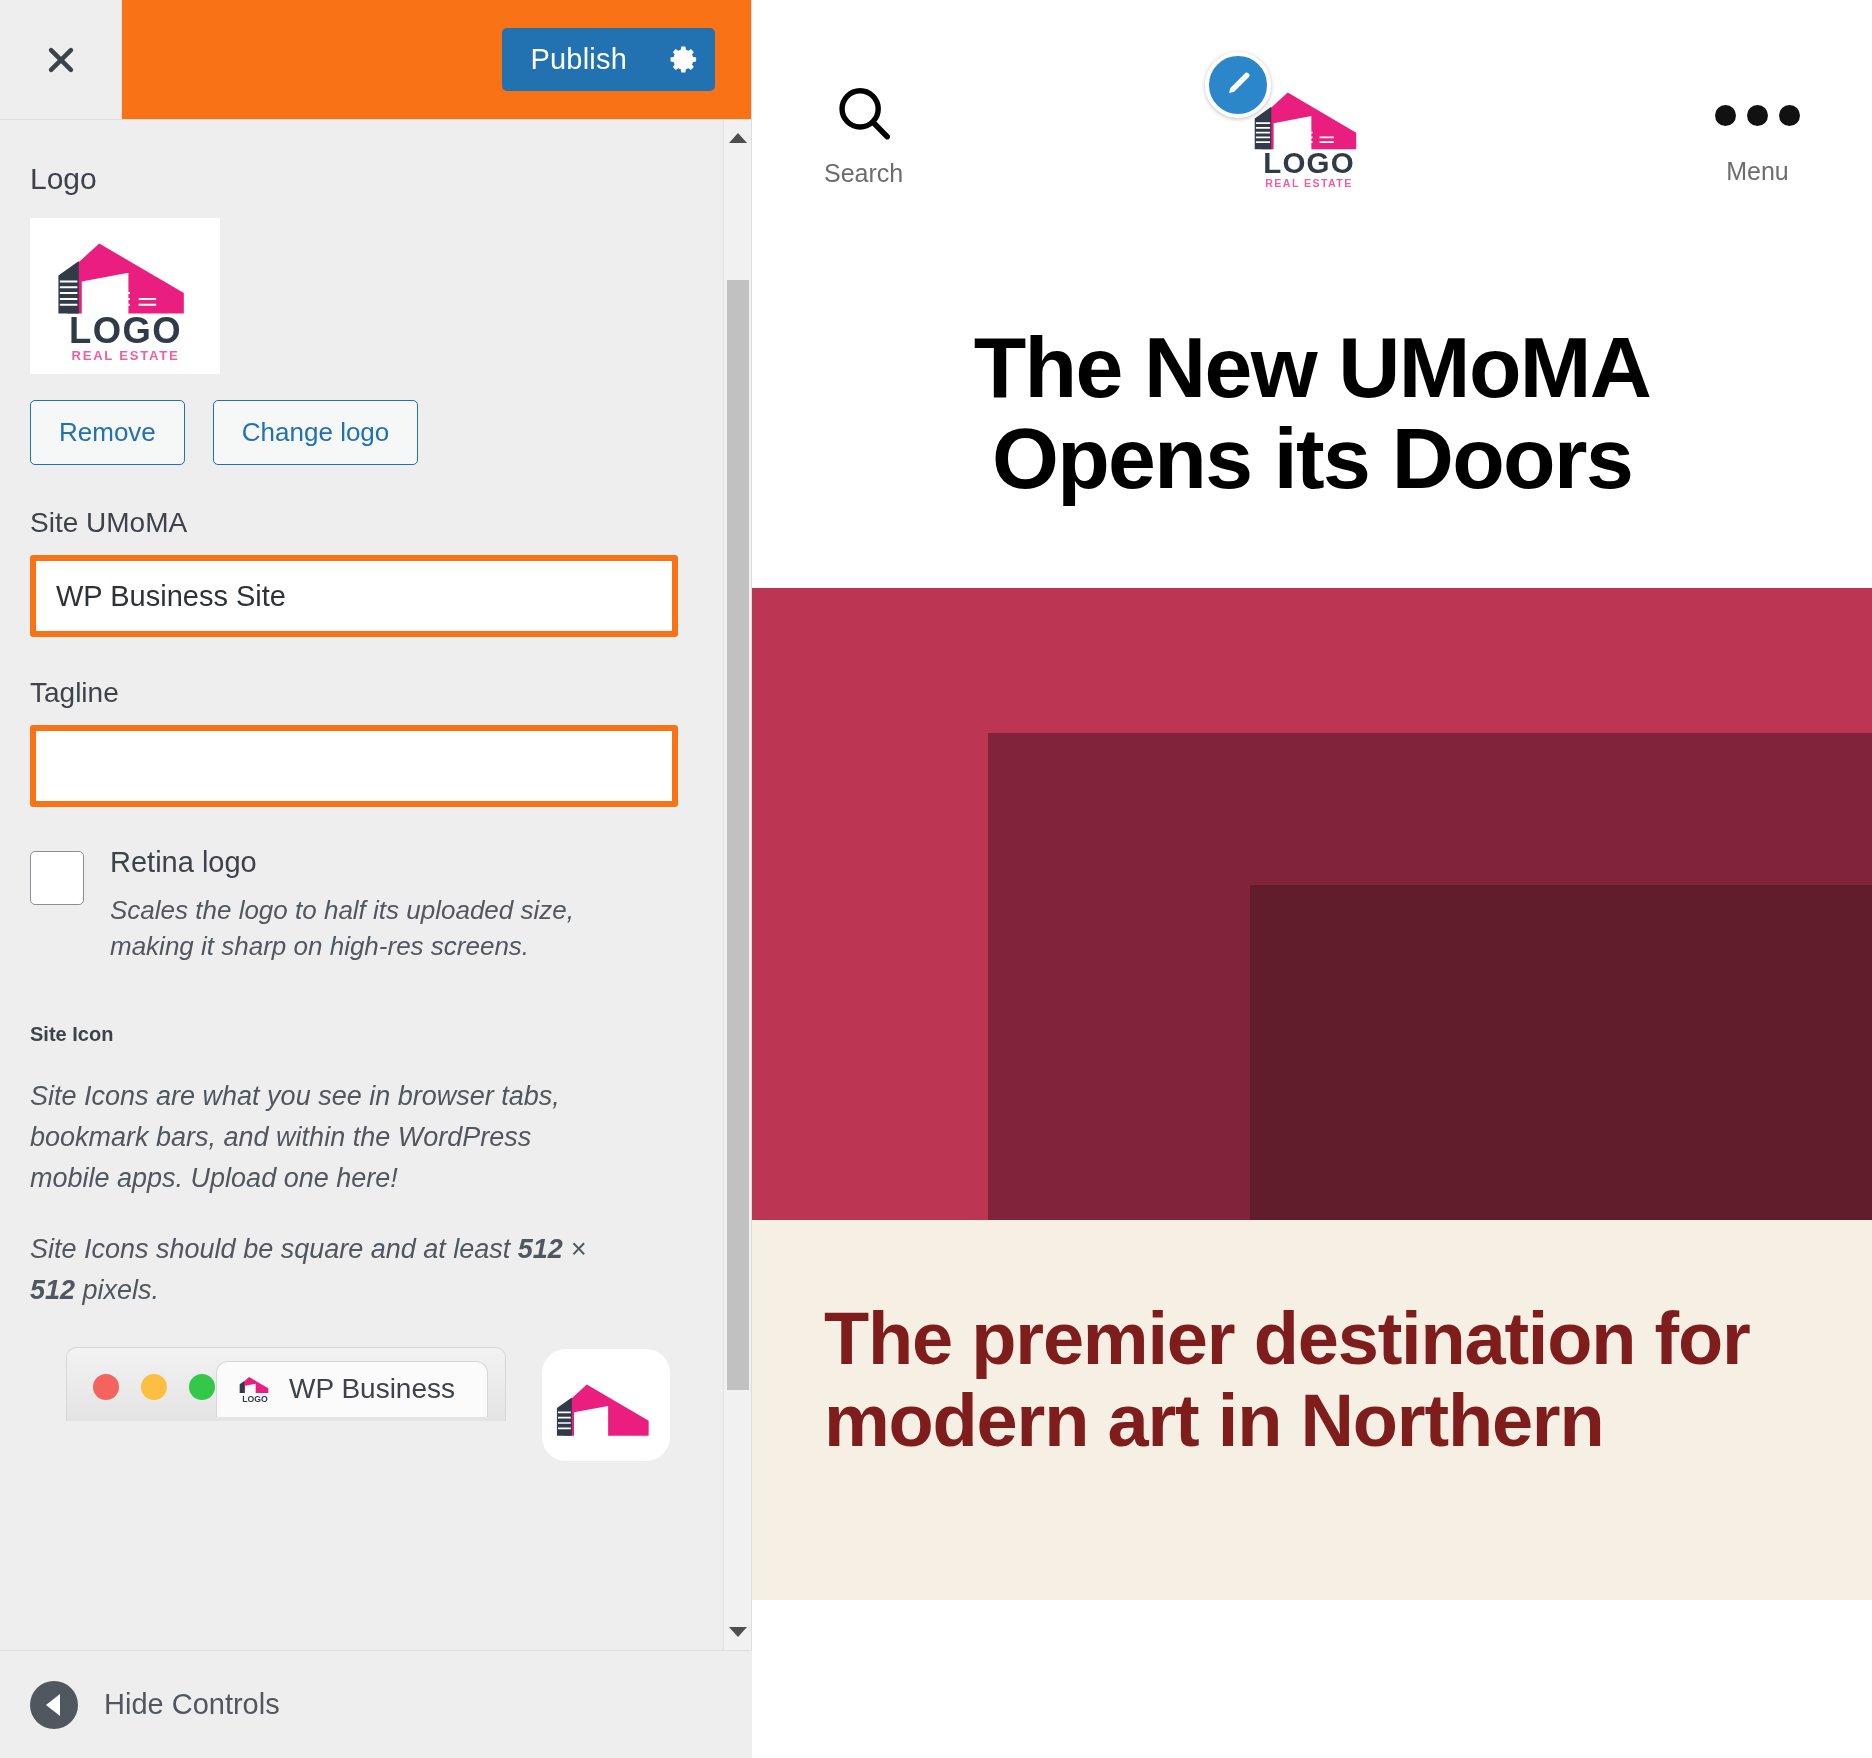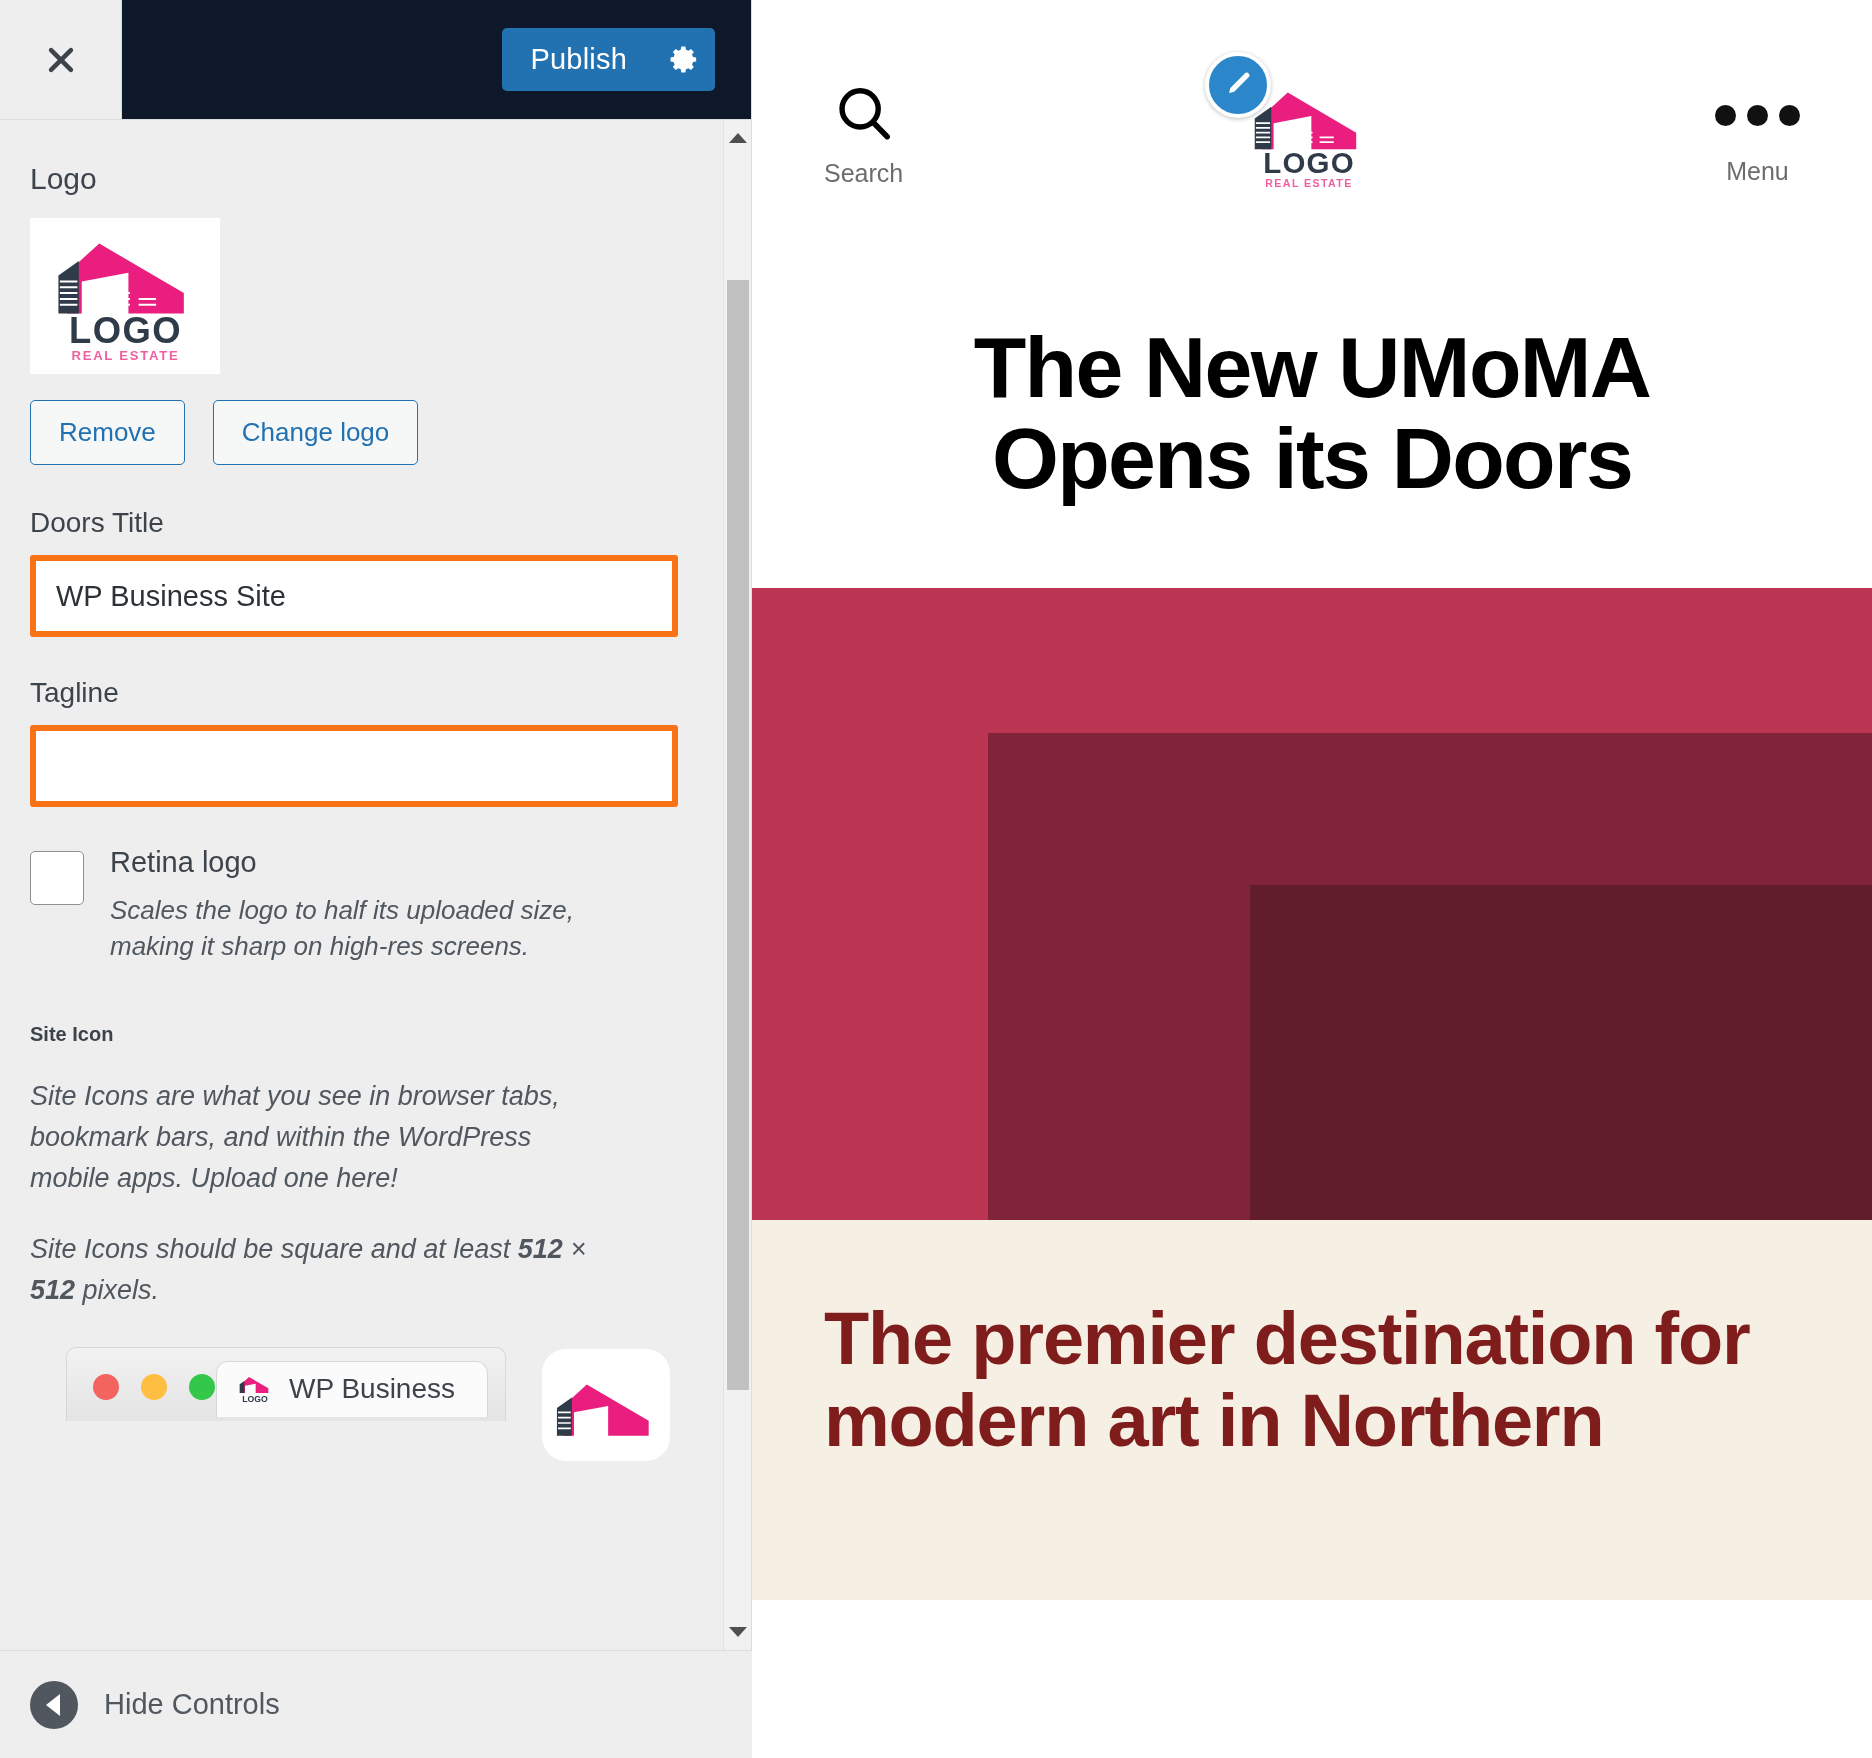--- a/index.html
+++ b/index.html
@@ -17,21 +17,21 @@
     width: 752px; height: 1758px;
     background: #eeeeee;
     flex: 0 0 752px;
     border-right: 1px solid #dddddd;
   }
 
   
   .cust-header {
     position: relative;
     height: 120px;
-    background: #0f172a;
+    background: #f97316;
     border-bottom: 1px solid #dddddd;
     display: flex; align-items: stretch;
   }
   .close-btn {
     width: 122px; height: 100%;
     border-right: 1px solid #dddddd;
     display: flex; align-items: center; justify-content: center;
     cursor: pointer; background: #eeeeee;
   }
   .close-btn svg { width: 34px; height: 34px; }
@@ -339,21 +339,21 @@
             <text x="60" y="82" font-family="Liberation Sans, sans-serif" font-size="25" font-weight="700" fill="#2f3b49" text-anchor="middle" letter-spacing="1">LOGO</text>
             <text x="60" y="94" font-family="Liberation Sans, sans-serif" font-size="9" font-weight="700" fill="#f05fa0" text-anchor="middle" letter-spacing="1.2">REAL ESTATE</text>
           </svg>
         </div>
 
         <div class="btn-row">
           <button class="sec-btn">Remove</button>
           <button class="sec-btn">Change logo</button>
         </div>
 
-        <label class="field-label">Doors Title</label>
+        <label class="field-label">Site UMoMA</label>
         <input class="text-input" type="text" value="WP Business Site" style="">
 
         <label class="field-label">Tagline</label>
         <input class="text-input" type="text" value="" style="">
 
         <div class="check-row">
           <div class="checkbox"></div>
           <div class="check-texts">
             <div class="check-label">Retina logo</div>
             <div class="check-desc">Scales the logo to half its uploaded size, making it sharp on high-res screens.</div>

